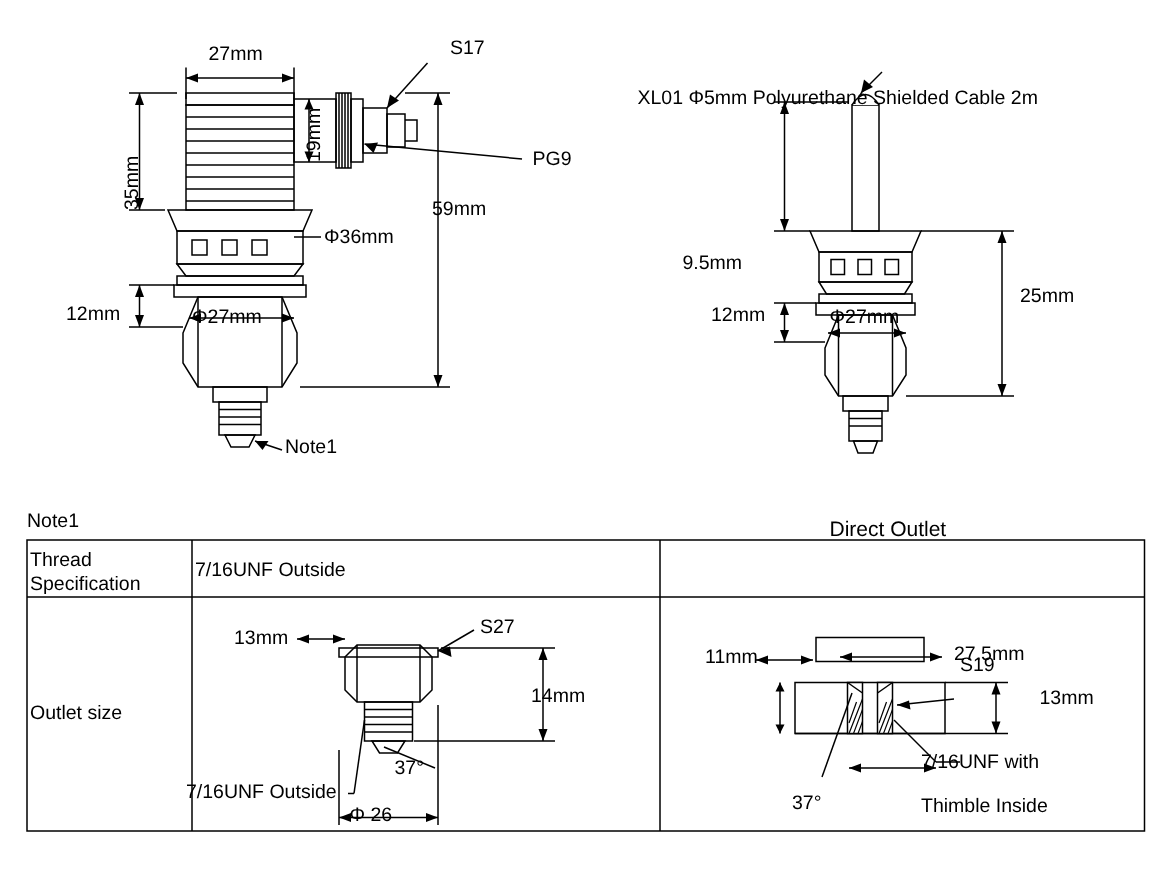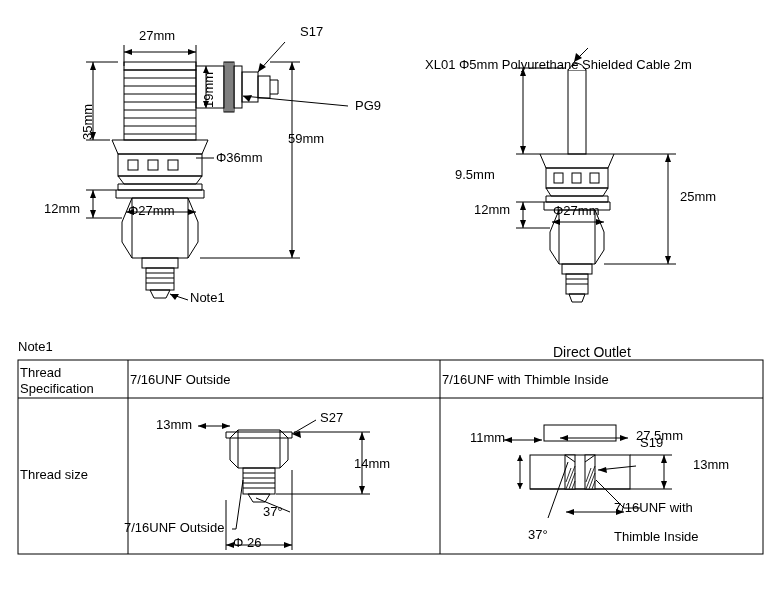--- a/index.html
+++ b/index.html
@@ -272,23 +272,22 @@
   <div class="lbl" style="left:425px;top:58px;">XL01 Φ5mm  Polyurethane Shielded Cable 2m</div>
   <div class="lbl" style="left:455px;top:140px;margin-top:28px;">9.5mm</div>
   <div class="lbl" style="left:474px;top:203px;">12mm</div>
   <div class="lbl" style="left:553px;top:204px;">Φ27mm</div>
   <div class="lbl" style="left:680px;top:190px;">25mm</div>
   <div class="lbl cap" style="left:553px;top:321px;margin-top:23px;">Direct Outlet</div>
 
   <div class="lbl" style="left:18px;top:340px;">Note1</div>
 
   <div class="tbl-txt" style="left:20px;top:365px;width:106px;">Thread Specification</div>
-  <div class="tbl-txt" style="left:20px;top:467px;width:106px;">Thread size</div>
+  <div class="tbl-txt" style="left:20px;top:467px;width:106px;">Outlet size</div>
   <div class="tbl-txt" style="left:130px;top:372px;width:308px;">7/16UNF Outside</div>
-  <div class="tbl-txt" style="left:442px;top:372px;width:320px;">7/16UNF with Thimble Inside</div>
 
   <div class="lbl" style="left:156px;top:418px;">13mm</div>
   <div class="lbl" style="left:320px;top:411px;">S27</div>
   <div class="lbl" style="left:354px;top:457px;">14mm</div>
   <div class="lbl" style="left:263px;top:505px;">37°</div>
   <div class="lbl" style="left:124px;top:521px;">7/16UNF Outside</div>
   <div class="lbl" style="left:233px;top:536px;text-align:right;">Φ 26</div>
 
   <div class="lbl" style="left:470px;top:431px;">11mm</div>
   <div class="lbl" style="left:636px;top:429px;">27.5mm</div>

